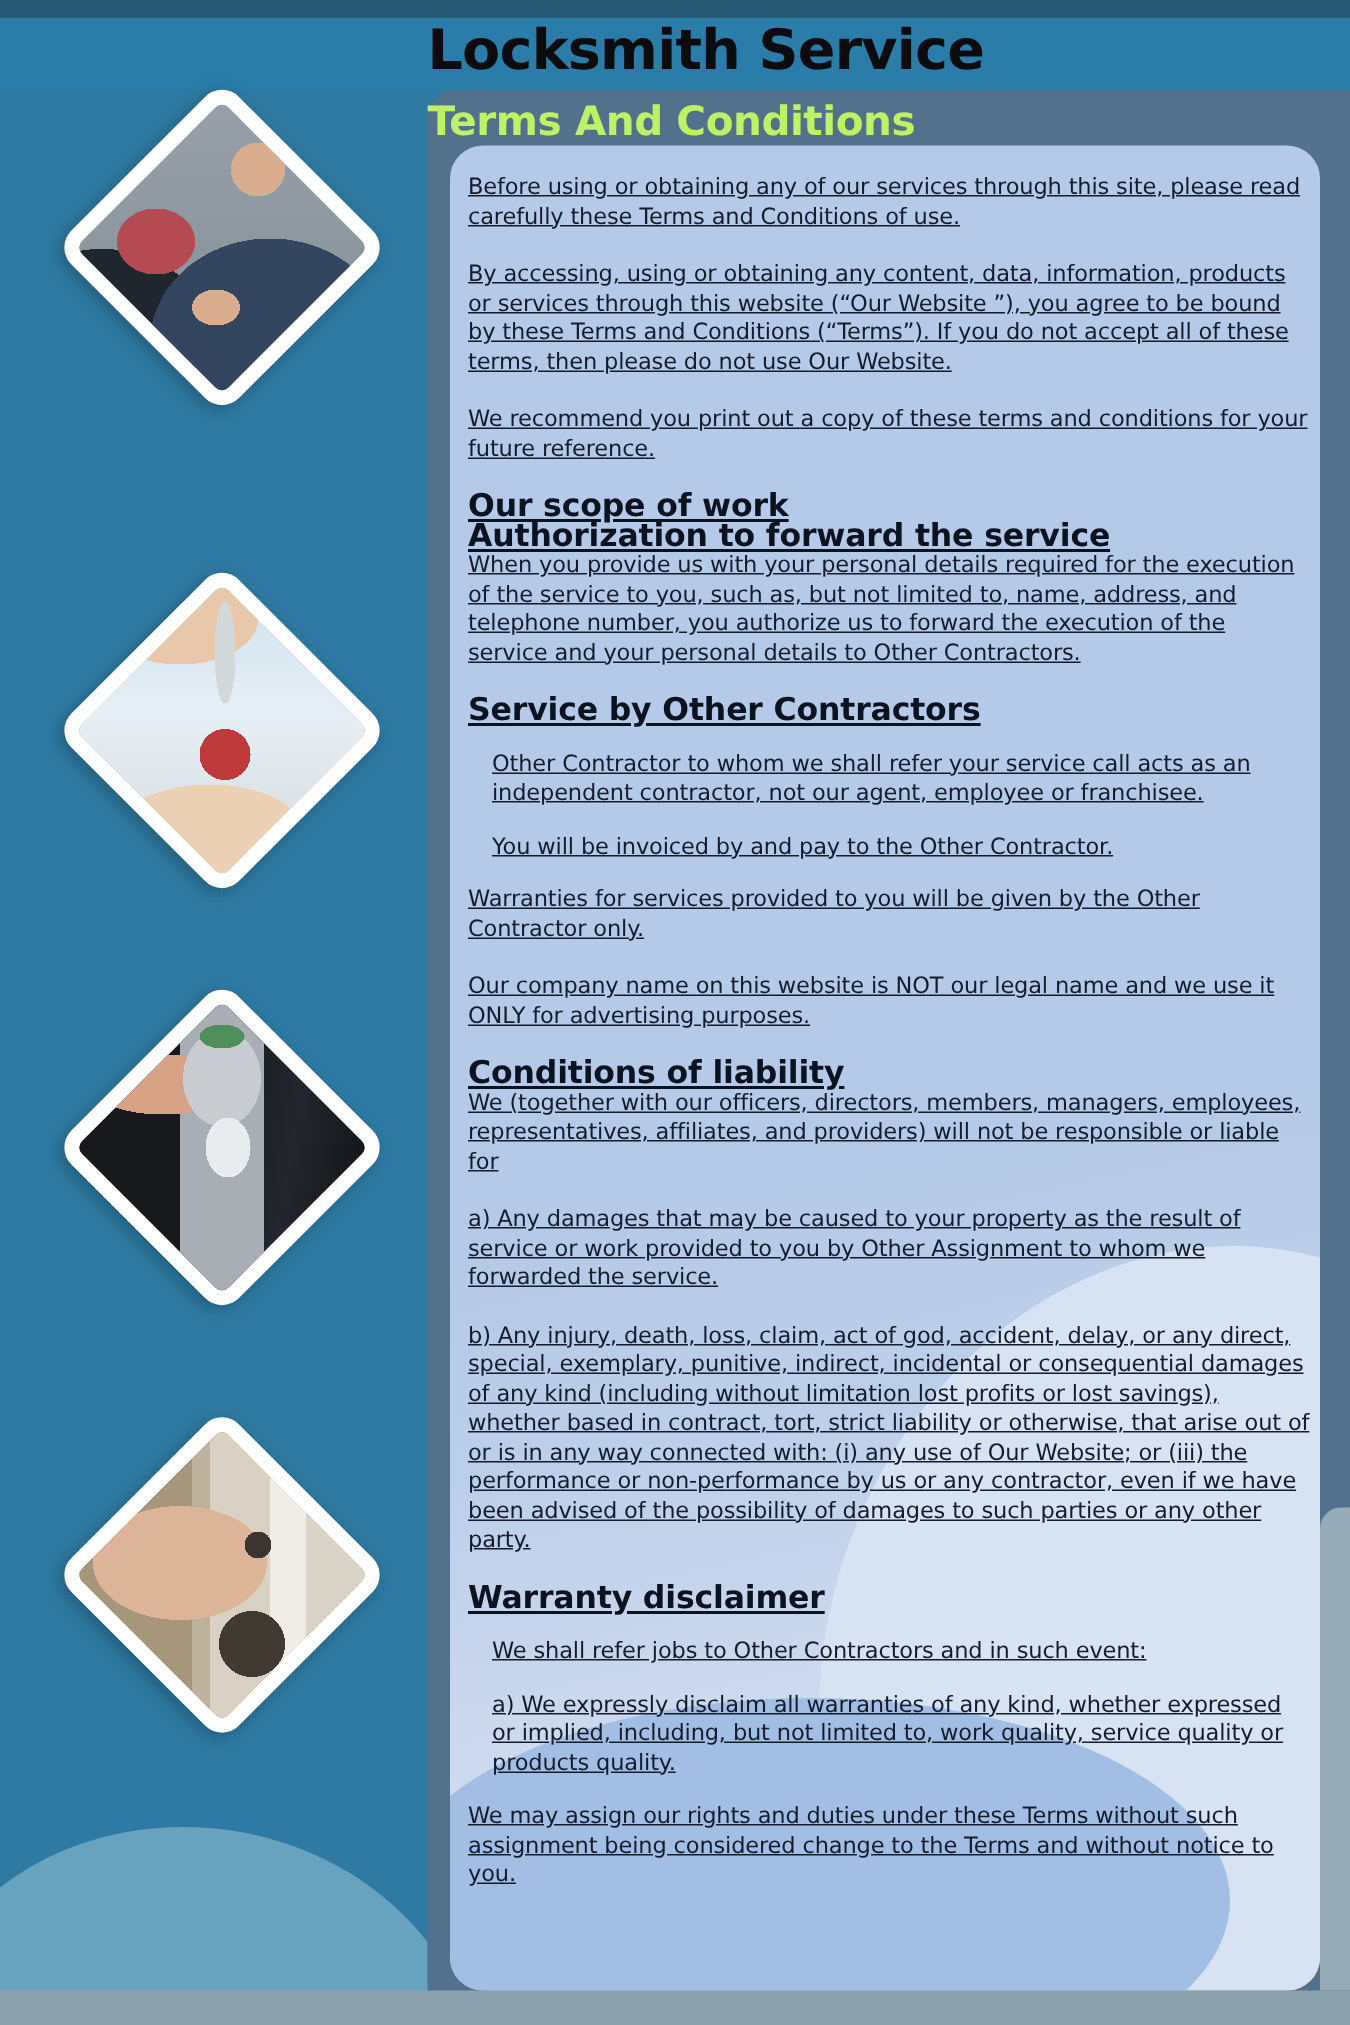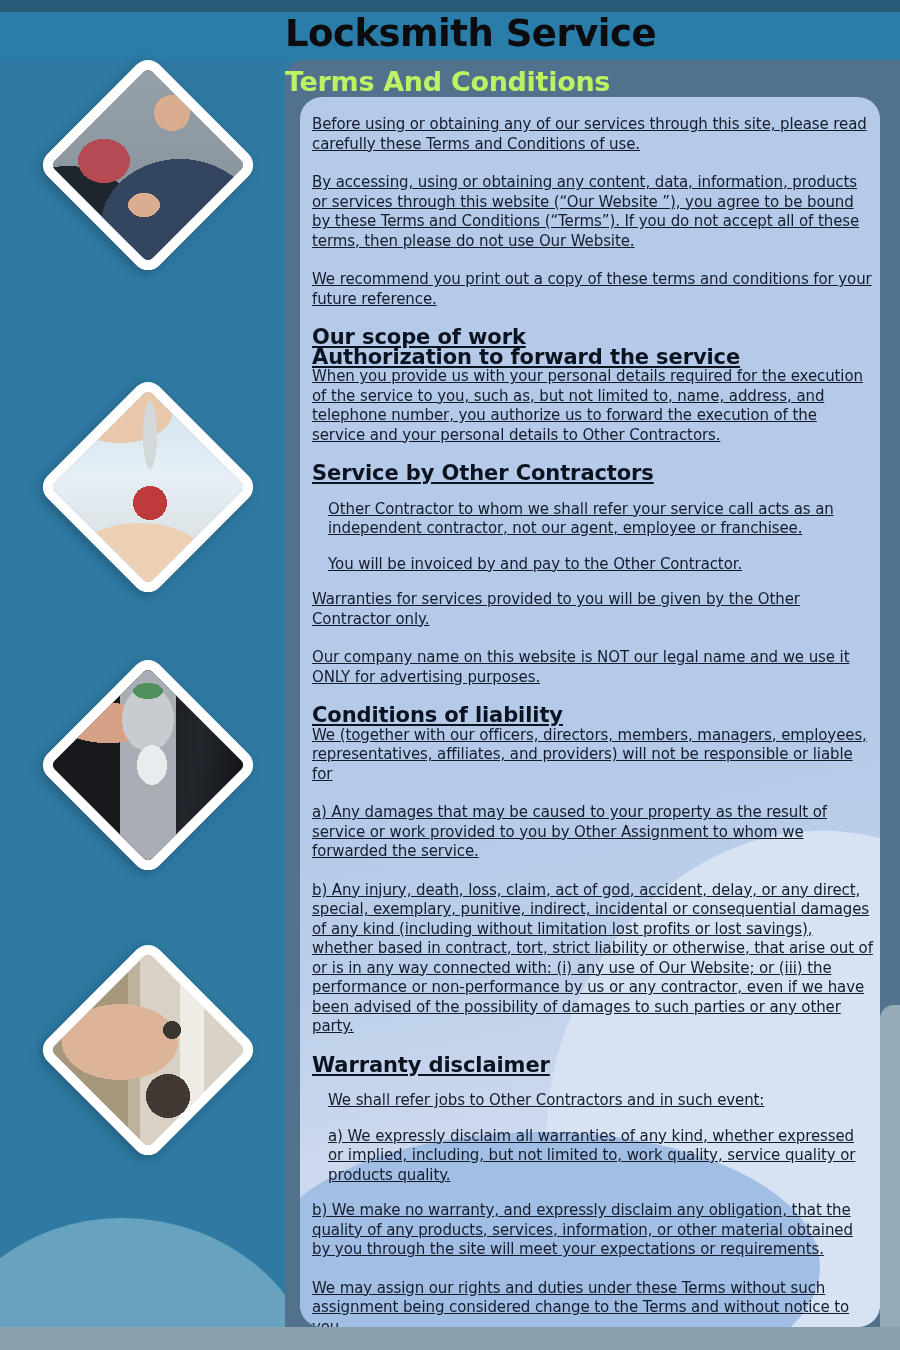--- a/index.html
+++ b/index.html
@@ -150,18 +150,17 @@
     <p class="ln">You will be invoiced by and pay to the Other Contractor.</p>
     <p class="para">Warranties for services provided to you will be given by the Other Contractor only.</p>
     <p class="para">Our company name on this website is NOT our legal name and we use it ONLY for advertising purposes.</p>
     <p class="h">Conditions of liability</p>
     <p class="para">We (together with our officers, directors, members, managers, employees, representatives, affiliates, and providers) will not be responsible or liable for</p>
     <p class="para">a) Any damages that may be caused to your property as the result of service or work provided to you by Other Assignment to whom we forwarded the service.</p>
     <p class="para">b) Any injury, death, loss, claim, act of god, accident, delay, or any direct, special, exemplary, punitive, indirect, incidental or consequential damages of any kind (including without limitation lost profits or lost savings), whether based in contract, tort, strict liability or otherwise, that arise out of or is in any way connected with: (i) any use of Our Website; or (iii) the performance or non-performance by us or any contractor, even if we have been advised of the possibility of damages to such parties or any other party.</p>
     <p class="h">Warranty disclaimer</p>
     <p class="ln">We shall refer jobs to Other Contractors and in such event:</p>
     <p class="ln">a) We expressly disclaim all warranties of any kind, whether expressed or implied, including, but not limited to, work quality, service quality or products quality.</p>
-    <p class="para">b) We make no warranty, and expressly disclaim any obligation, that the quality of any products, services, information, or other material obtained by you through the site will meet your expectations or requirements.</p>
     <p class="para">We may assign our rights and duties under these Terms without such assignment being considered change to the Terms and without notice to you.</p>
   </div>
 </section>
 
 <div class="footer-band"></div>
 
 </body></html>

